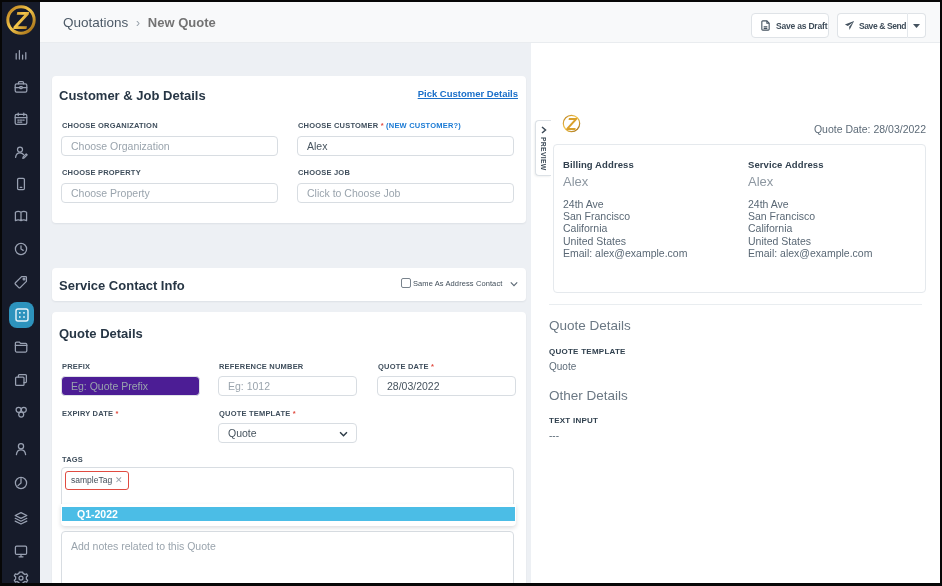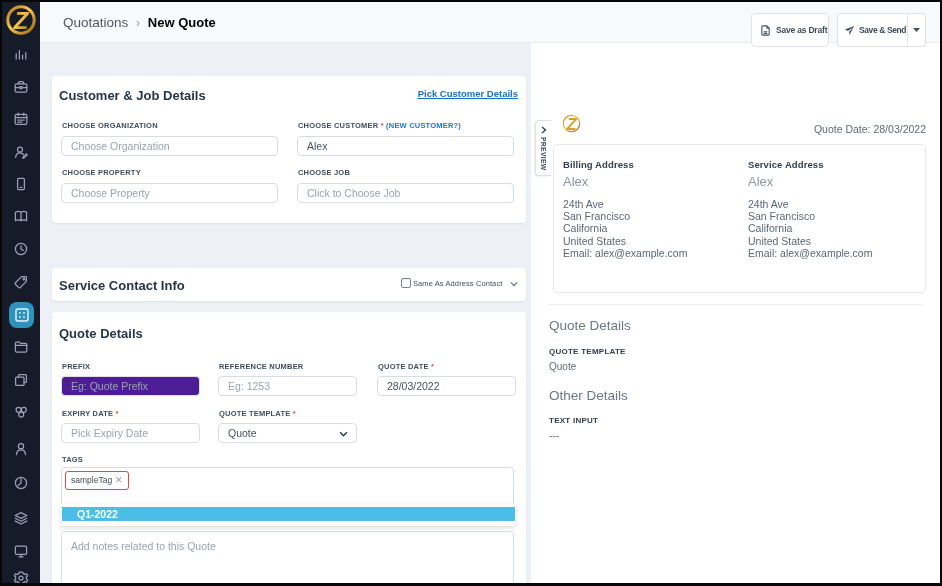--- a/index.html
+++ b/index.html
@@ -10,22 +10,22 @@
 
 #sidebar { position:absolute; left:0; top:0; width:40px; height:586px; background:#161b2a; z-index:5; }
 .sicon { position:absolute; left:13px; width:16px; height:16px; }
 .sicon svg { display:block; }
 #active-ic { position:absolute; left:9px; top:302px; width:25px; height:26px; background:#2d93bd; border-radius:8px; z-index:1; }
 #active-ic svg { position:absolute; left:4.5px; top:5px; }
 
 #header { position:absolute; left:40px; top:2px; width:900px; height:41px; background:#f8f9fa; border-bottom:1px solid #e9ecef; z-index:4; }
 #crumb { position:absolute; left:23px; top:13px; font-size:13.5px; color:#4d5a67; }
 #crumb .sep { color:#98a2ab; margin:0 4px; font-size:12px; }
-#crumb b { color:#000000; font-weight:bold; font-size:13px; }
-.hbtn { position:absolute; top:13px; height:34px; background:#fff; border:1px solid #dfe3e7; border-radius:4px; font-size:8.5px; letter-spacing:-0.2px; font-weight:bold; color:#3e4c59; display:flex; align-items:center; z-index:4; white-space:nowrap; }
+#crumb b { color:#737373; font-weight:bold; font-size:13px; }
+.hbtn { position:absolute; top:13px; height:25px; background:#fff; border:1px solid #dfe3e7; border-radius:4px; font-size:8.5px; letter-spacing:-0.2px; font-weight:bold; color:#3e4c59; display:flex; align-items:center; z-index:4; white-space:nowrap; }
 #btn-draft { left:751px; width:78px; padding-left:8px; }
 #btn-send  { left:837px; width:70px; padding-left:6px; letter-spacing:-0.4px; border-radius:4px 0 0 4px; border-right:none; }
 #btn-caret { left:907px; width:19px; border-radius:0 4px 4px 0; border-left:1px solid #e4e8ec; justify-content:center; }
 .hbtn svg { margin-right:5px; flex:none; }
 
 #formarea { position:absolute; left:40px; top:43px; width:491px; height:541px; background:#edf0f4; z-index:1; }
 #preview  { position:absolute; left:531px; top:43px; width:409px; height:541px; background:#ffffff; z-index:1; }
 .card { position:absolute; background:#fff; border-radius:4px; box-shadow:0 1px 2px rgba(20,30,40,.07); z-index:2; }
 .ctitle { position:absolute; left:7px; font-size:13px; font-weight:bold; color:#273645; }
 .flabel { position:absolute; font-size:7.5px; font-weight:bold; color:#3f4e5c; letter-spacing:.2px; }
@@ -235,25 +235,24 @@
         <path d="M1 1.5 5 5.5 9 1.5"></path>
       </svg>
   </div>
 
   <div class="card" id="card4">
     <div class="ctitle" style="top:14px">Quote Details</div>
     <div class="flabel" style="left:10px; top:50px">PREFIX</div>
     <div class="flabel" style="left:167px; top:50px">REFERENCE NUMBER</div>
     <div class="flabel" style="left:326px; top:50px">QUOTE DATE <span class="req">*</span></div>
     <div class="inp dis" style="left:9px; top:64px; width:139px">Eg: Quote Prefix</div>
-    <div class="inp" style="left:166px; top:64px; width:139px">Eg: 1253</div>
+    <div class="inp" style="left:166px; top:64px; width:139px">Eg: 1012</div>
     <div class="inp filled" style="left:325px; top:64px; width:139px">28/03/2022</div>
     <div class="flabel" style="left:10px; top:97px">EXPIRY DATE <span class="req">*</span></div>
     <div class="flabel" style="left:167px; top:97px">QUOTE TEMPLATE <span class="req">*</span></div>
-    <div class="inp" style="left:9px; top:111px; width:139px">Pick Expiry Date</div>
     <div class="inp filled" style="left:166px; top:111px; width:139px">Quote
       <svg class="chev" style="right:8px; top:7px; position:absolute" width="9" height="6" viewBox="0 0 10 7" fill="none" stroke="#2c3a46" stroke-width="1.7">
           <path d="M1 1.5 5 5.5 9 1.5"></path>
         </svg>
     </div>
     <div class="flabel" style="left:10px; top:143px">TAGS</div>
     <div id="tagbox">
         <div id="tagchip">sampleTag<span>✕</span></div>
       </div>
     <div class="flabel" id="notes-hidden">NOTES</div>

